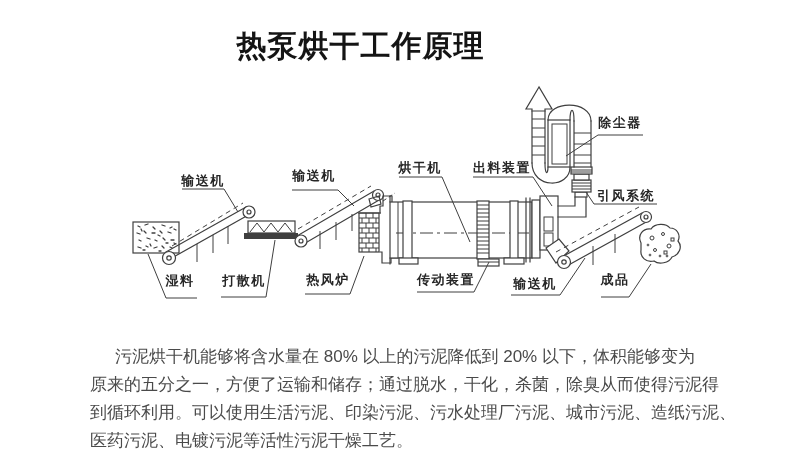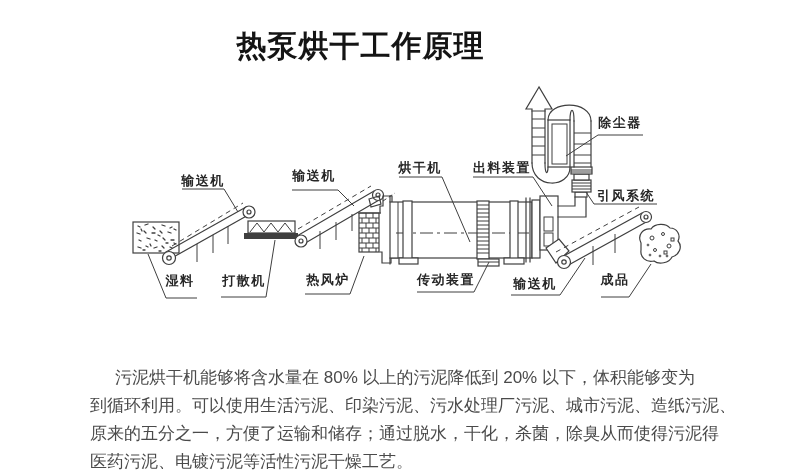--- a/index.html
+++ b/index.html
@@ -17,21 +17,21 @@
   .sf {stroke:#3f3f3f;stroke-width:1.2;fill:#ffffff;}
   .fd {fill:#3f3f3f;stroke:none;}
   .thin{stroke:#3f3f3f;stroke-width:1;fill:none;}
   .dash{stroke:#3f3f3f;stroke-width:1;fill:none;stroke-dasharray:5 4;}
   .hid {stroke:#3f3f3f;stroke-width:1;fill:none;stroke-dasharray:4 3;}
   .cline{stroke:#3f3f3f;stroke-width:1;fill:none;stroke-dasharray:13 4 3 4;}
   .speck{stroke:#3f3f3f;stroke-width:1.3;fill:none;stroke-linecap:round;}
   .lbl{font-size:13px;font-weight:bold;fill:#262626;letter-spacing:1.5px;text-anchor:middle;
        font-family:"Liberation Sans", sans-serif;}
   .para{position:absolute;left:90px;top:343px;width:700px;
-        font-size:17px;line-height:28px;color:#4a4a4a;margin-top:21px;}
+        font-size:17px;line-height:28px;color:#4a4a4a;}
   .para .ln{white-space:nowrap;}
   .para .indent{padding-left:25px;}
 </style>
 </head>
 <body>
 
 <h1 class="title">热泵烘干工作原理</h1>
 
 <svg class="diagram" width="797" height="332" viewBox="0 0 797 332" xmlns="http://www.w3.org/2000/svg">
 
@@ -199,16 +199,16 @@
   <text class="lbl" x="180" y="285">湿料</text>
   <text class="lbl" x="244" y="285">打散机</text>
   <text class="lbl" x="328" y="284">热风炉</text>
   <text class="lbl" x="446" y="284">传动装置</text>
   <text class="lbl" x="535" y="288">输送机</text>
   <text class="lbl" x="615" y="284">成品</text>
 </svg>
 
 <div class="para">
   <div class="ln indent">污泥烘干机能够将含水量在 80% 以上的污泥降低到 20% 以下，体积能够变为</div>
+  <div class="ln">原来的五分之一，方便了运输和储存；通过脱水，干化，杀菌，除臭从而使得污泥得</div>
   <div class="ln">到循环利用。可以使用生活污泥、印染污泥、污水处理厂污泥、城市污泥、造纸污泥、</div>
-  <div class="ln">原来的五分之一，方便了运输和储存；通过脱水，干化，杀菌，除臭从而使得污泥得</div>
   <div class="ln">医药污泥、电镀污泥等活性污泥干燥工艺。</div>
 </div>
 
 </body></html>

